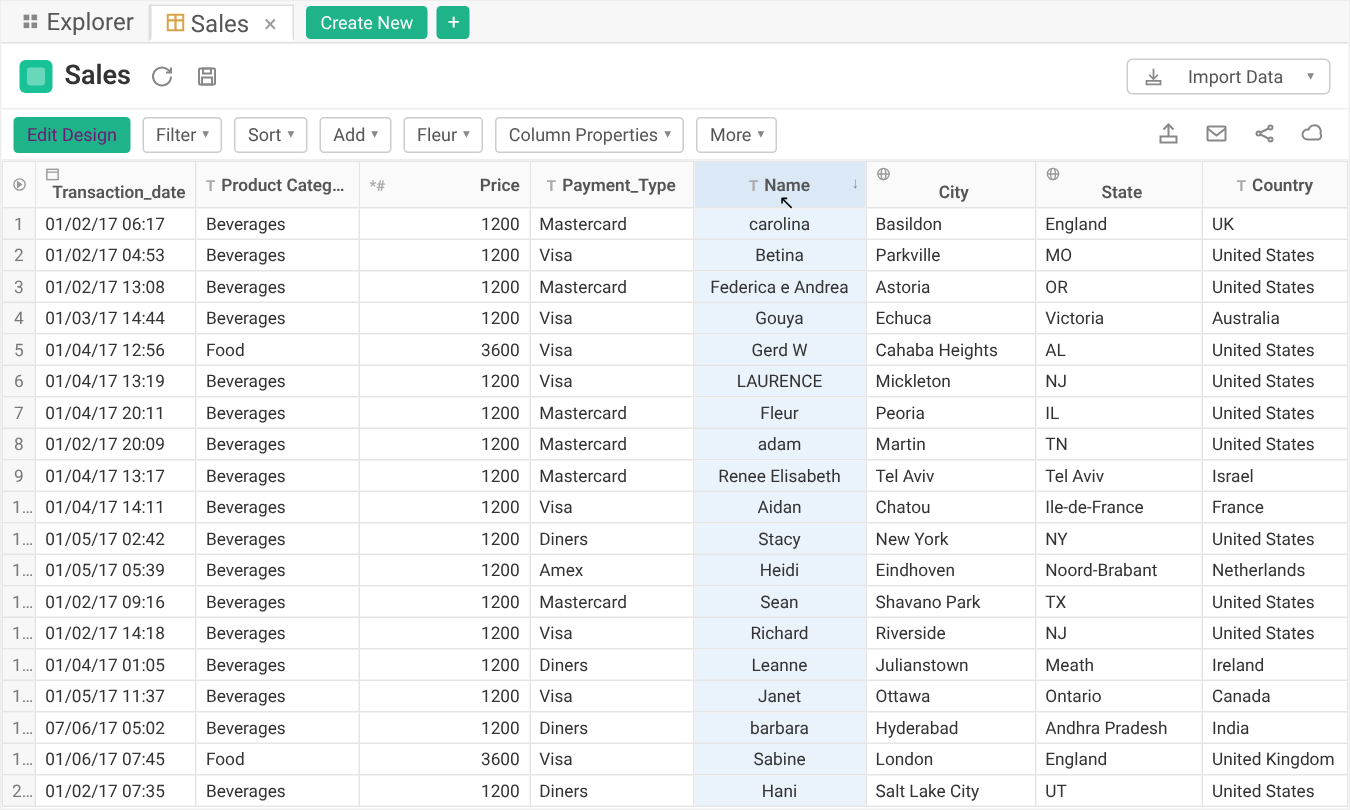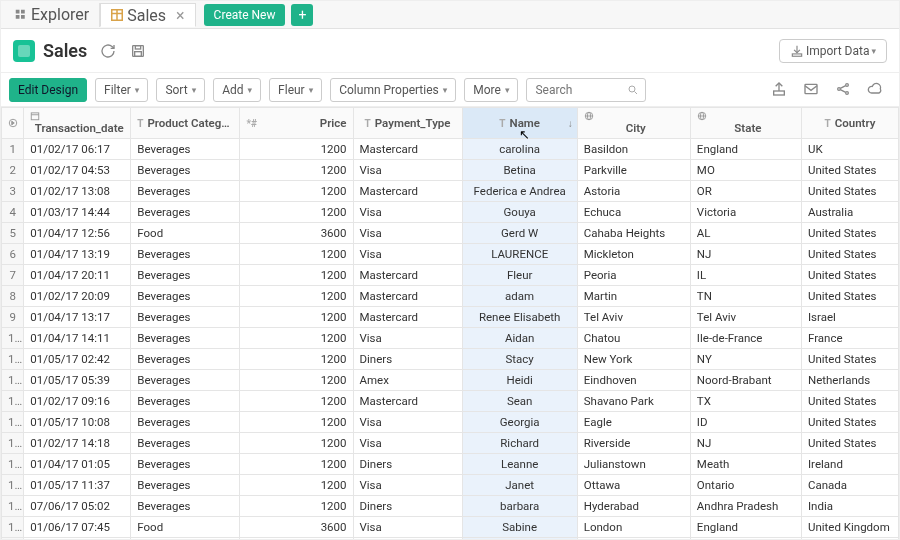--- a/index.html
+++ b/index.html
@@ -13,25 +13,25 @@
   .tab .close { margin-left:6px; color:#999; }
   .createnew { margin-left:8px; background:#1fb38a; color:#fff; border-radius:3px; padding:3px 10px; font-size:12px; display:flex; align-items:center; height:22px; }
   .plusbtn { background:#1fb38a; color:#fff; width:22px; height:22px; margin-left:6px; border-radius:3px; display:flex; align-items:center; justify-content:center; font-size:14px; }
   
   .header { height:44px; display:flex; align-items:center; padding:0 12px; gap:12px; border-bottom:1px solid #eee; }
   .appicon { width:22px; height:22px; background:#18c296; border-radius:4px; position:relative; }
   .appicon::after { content:''; position:absolute; inset:5px; background:#fff; opacity:.35; border-radius:2px; }
   .title { font-size:18px; font-weight:600; color:#333; margin-left:-4px; }
   .hicon { width:18px; height:18px; color:#888; cursor:pointer; display:inline-flex; align-items:center; justify-content:center; }
   .spacer { flex:1; }
-  .importbtn { display:flex; align-items:center; gap:2px; border:1px solid #ccc; border-radius:4px; padding:4px 10px; color:#555; background:#fff; cursor:pointer;margin-left:44px; }
+  .importbtn { display:flex; align-items:center; gap:16px; border:1px solid #ccc; border-radius:4px; padding:4px 10px; color:#555; background:#fff; cursor:pointer;margin-left:44px; }
   
   .toolbar { height:34px; display:flex; align-items:center; padding:0 8px; gap:8px; border-bottom:1px solid #eee; }
   .btn { border:1px solid #ccc; border-radius:3px; padding:4px 8px; background:#fff; color:#555; display:flex; align-items:center; gap:4px; cursor:pointer; font-size:12px; }
-  .btn.primary { background:#1fb38a; color:#0f172a; border-color:#1fb38a; }
+  .btn.primary { background:#1fb38a; color:#701a75; border-color:#1fb38a; }
   .caret { font-size:9px; color:#888; }
   .search { display:flex; align-items:center; border:1px solid #ccc; border-radius:3px; padding:0 6px; height:24px; width:120px; color:#888; }
   .search input { border:none; outline:none; flex:1; font-size:12px; width:70px; }
   .ricons { display:flex; gap:14px; margin-left:auto; padding-right:6px; }
   .ricons .ic { width:18px; height:18px; color:#888; cursor:pointer; }
   
   .gridwrap { height:calc(540px - 28px - 44px - 34px); overflow:auto; }
   table { border-collapse:collapse; width:100%; table-layout:fixed; }
   th, td { border:1px solid #e5e5e5; padding:3px 6px; font-size:11.5px; white-space:nowrap; overflow:hidden; text-overflow:ellipsis; height:17.3px; }
   th { background:#fafafa; color:#555; font-weight:600; position:relative; }
@@ -130,29 +130,20 @@
         <span class="caret">▾</span>
       </div>
     <div class="btn">
         <span>Column Properties</span>
         <span class="caret">▾</span>
       </div>
     <div class="btn">
         <span>More</span>
         <span class="caret">▾</span>
       </div>
-    <div class="search">
-      <input placeholder="Search" style="">
-      <span>
-        <svg viewBox="0 0 24 24" width="12" height="12" fill="none" stroke="#aaa" stroke-width="2">
-            <circle cx="10" cy="10" r="6"></circle>
-            <line x1="15" y1="15" x2="20" y2="20"></line>
-          </svg>
-      </span>
-    </div>
     <div class="ricons">
       <span class="ic">
           <svg viewBox="0 0 24 24" width="16" height="16" fill="none" stroke="#888" stroke-width="2">
             <path d="M12 15V3"></path>
             <path d="M7 8l5-5 5 5"></path>
             <rect x="4" y="15" width="16" height="6"></rect>
           </svg>
         </span>
       <span class="ic">
           <svg viewBox="0 0 24 24" width="16" height="16" fill="none" stroke="#888" stroke-width="2">
@@ -355,31 +346,20 @@
             <td>01/02/17 09:16</td>
             <td>Beverages</td>
             <td class="num">1200</td>
             <td>Mastercard</td>
             <td class="selcol">Sean</td>
             <td>Shavano Park</td>
             <td>TX</td>
             <td>United States</td>
           </tr>
           <tr>
-            <td class="rownum">14</td>
-            <td>01/05/17 10:08</td>
-            <td>Beverages</td>
-            <td class="num">1200</td>
-            <td>Visa</td>
-            <td class="selcol">Georgia</td>
-            <td>Eagle</td>
-            <td>ID</td>
-            <td>United States</td>
-          </tr>
-          <tr>
             <td class="rownum">15</td>
             <td>01/02/17 14:18</td>
             <td>Beverages</td>
             <td class="num">1200</td>
             <td>Visa</td>
             <td class="selcol">Richard</td>
             <td>Riverside</td>
             <td>NJ</td>
             <td>United States</td>
           </tr>

